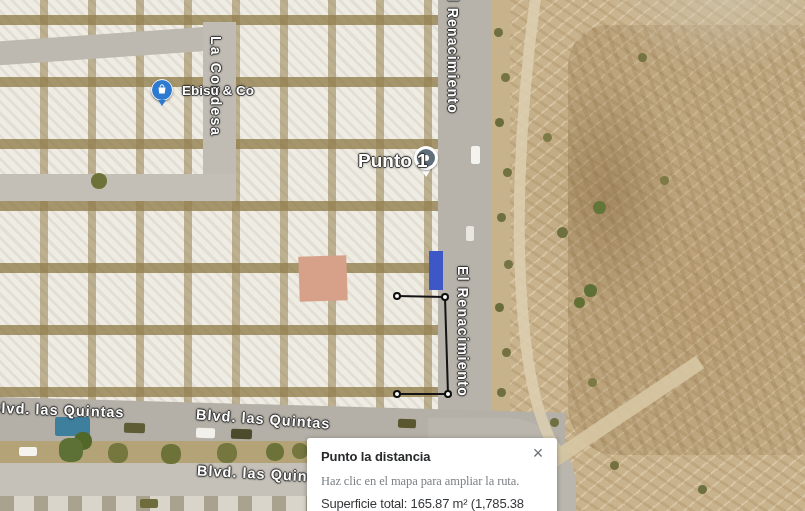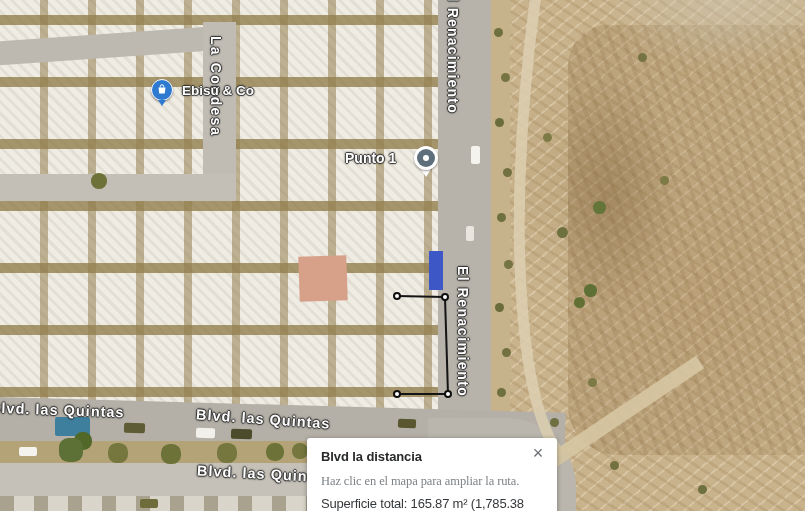--- a/index.html
+++ b/index.html
@@ -87,21 +87,21 @@
     border:1.5px solid #fff; box-shadow:0 1px 2px rgba(0,0,0,.4); }
   .poi-tail { position:absolute; left:158px; top:100px; width:0; height:0; z-index:5;
     border-left:4px solid transparent; border-right:4px solid transparent; border-top:6px solid #2e7ad1; }
   .lbl-ebisu { left:182px; top:83px; font-size:13.5px; z-index:5; }
   .punto-marker { position:absolute; left:414px; top:146px; width:24px; height:24px; border-radius:50%;
     background:#fff; display:flex; align-items:center; justify-content:center; z-index:5; box-shadow:0 1px 2px rgba(0,0,0,.4); }
   .punto-inner { width:18px; height:18px; border-radius:50%; background:#5f6e7b; display:flex; align-items:center; justify-content:center; }
   .punto-dot { width:6px; height:6px; border-radius:50%; background:#fff; }
   .punto-tail { position:absolute; left:421px; top:169px; width:0; height:0; z-index:4;
     border-left:5px solid transparent; border-right:5px solid transparent; border-top:8px solid #fff; }
-  .lbl-punto { left:345px; top:150px; font-size:14px; z-index:5; }
+  .lbl-punto { left:358px; top:150px; font-size:19px; z-index:5; }
 
   
   .measure-layer { position:absolute; left:0; top:0; width:805px; height:511px; z-index:6; }
   .measure-line { position:absolute; height:2px; background:#141414; transform-origin:0 50%; margin-top:-1px; }
   .measure-vertex { position:absolute; width:8px; height:8px; background:#fff; border:2.5px solid #0e0e0e;
     border-radius:50%; transform:translate(-50%,-50%); }
 
   
   .measure-panel { position:absolute; left:307px; top:438px; width:250px; height:92px; background:#fff;
     border-radius:3px; box-shadow:0 1px 5px rgba(0,0,0,.35); z-index:10; padding:10px 14px; }
@@ -183,18 +183,18 @@
       <div class="measure-line" style="left: 445px; top: 297px; width: 97.0464px; transform: rotate(1.53988rad); background: rgb(20, 20, 20);"></div>
       <div class="measure-line" style="left: 448px; top: 394px; width: 51px; transform: rotate(3.14159rad); background: rgb(20, 20, 20);"></div>
       <div class="measure-vertex" style="left: 397px; top: 296px; background: rgb(255, 255, 255);"></div>
       <div class="measure-vertex" style="left: 445px; top: 297px; background: rgb(255, 255, 255);"></div>
       <div class="measure-vertex" style="left: 448px; top: 394px; background: rgb(255, 255, 255);"></div>
       <div class="measure-vertex" style="left: 397px; top: 394px; background: rgb(255, 255, 255);"></div>
     </div>
 
   <div class="measure-panel">
     <div class="panel-close">×</div>
-    <div class="panel-title">Blvd la distancia</div>
+    <div class="panel-title">Punto la distancia</div>
     <div class="panel-subtitle">Haz clic en el mapa para ampliar la ruta.</div>
     <div class="panel-total">Superficie total: 165.87 m² (1,785.38 pies²)</div>
   </div>
 
 </div>
 
 </body></html>

